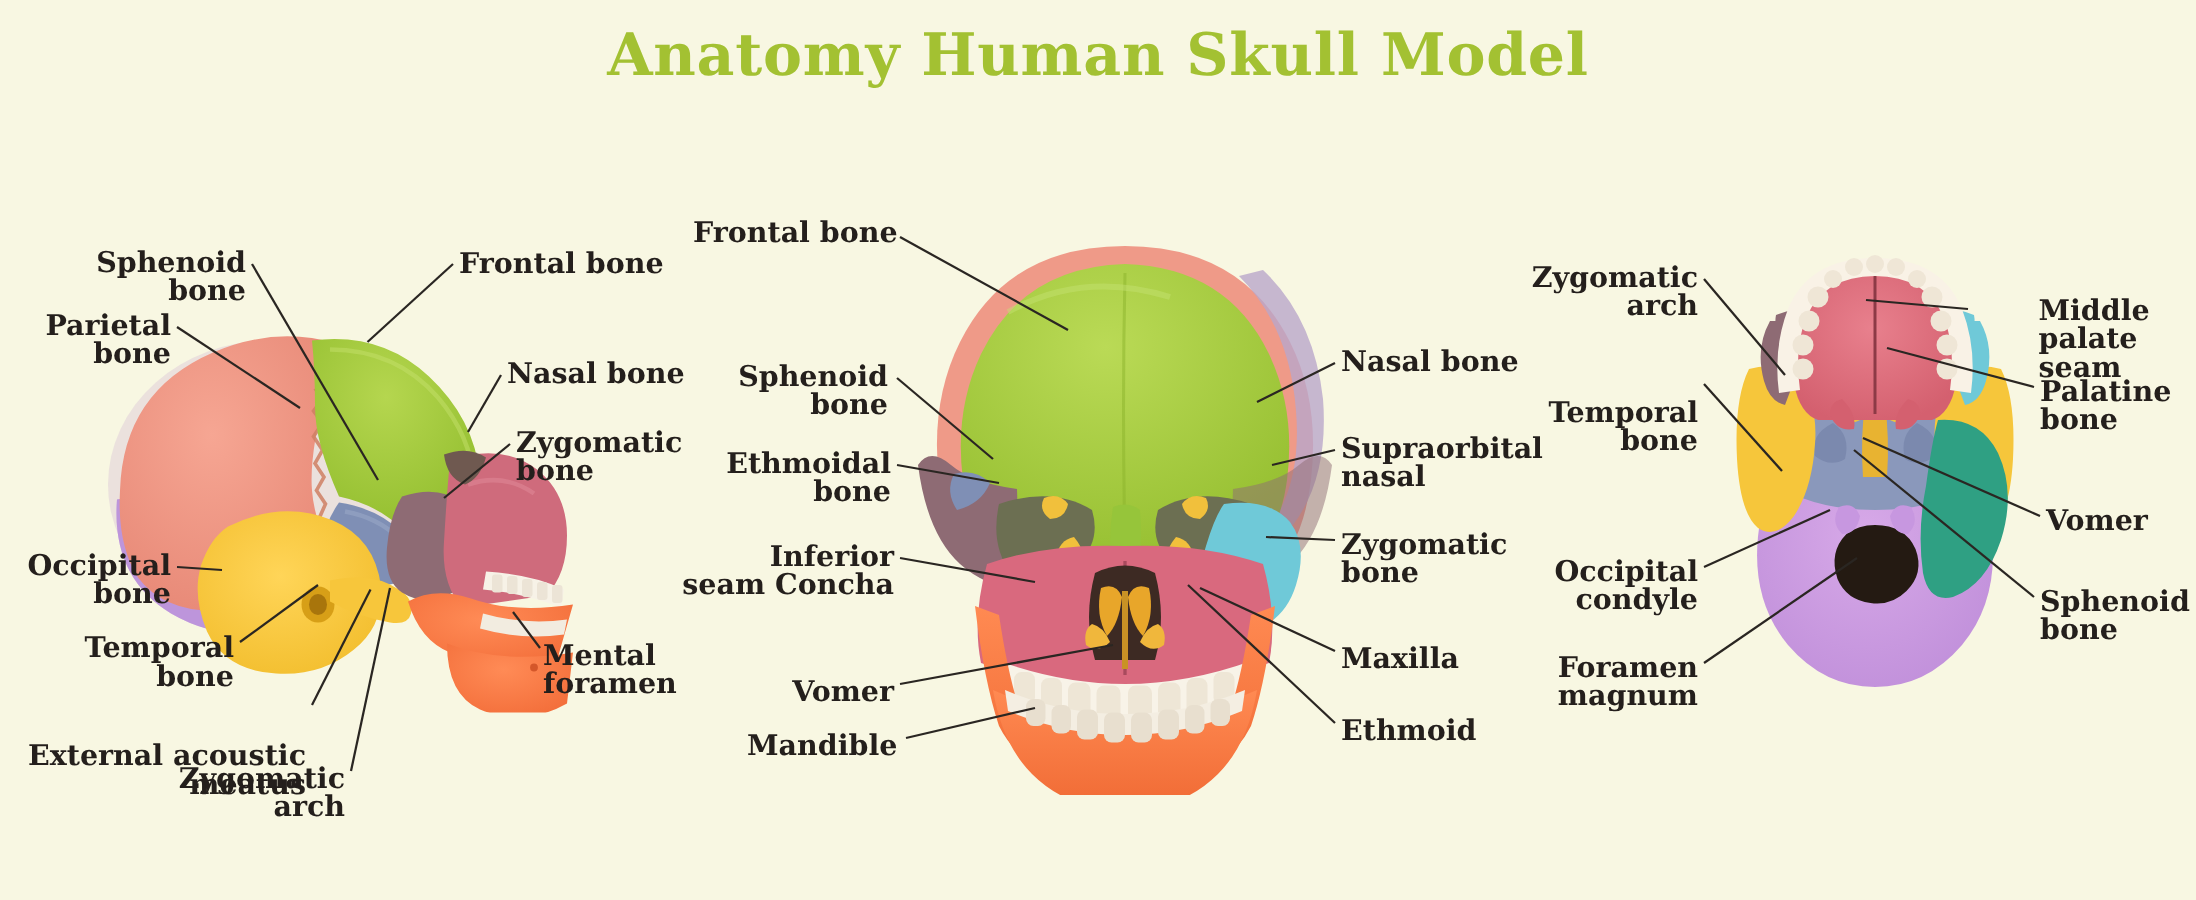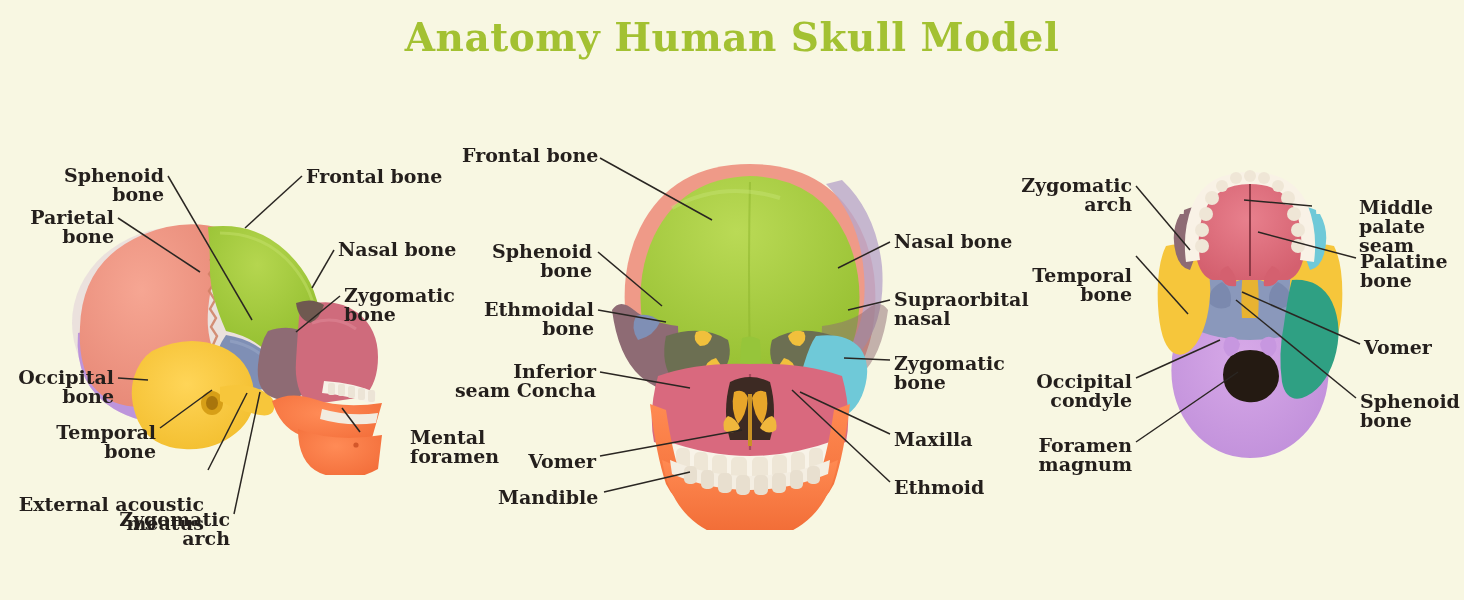--- a/index.html
+++ b/index.html
@@ -301,21 +301,21 @@
       <div class="lbl r" style="left: 10px; top: 368px; width: 104px;">Occipital
 bone</div>
       <div class="lbl r" style="left: 8px; top: 423px; width: 148px;">Temporal bone</div>
       <div class="lbl r" style="left: 14px; top: 465px; width: 190px; margin-top: 30px;">External acoustic
 meatus</div>
       <div class="lbl r" style="left: 70px; top: 510px; width: 160px;">Zygomatic arch</div>
       <div class="lbl l" style="left: 306px; top: 167px; width: 140px;">Frontal bone</div>
       <div class="lbl l" style="left: 338px; top: 240px; width: 120px;">Nasal bone</div>
       <div class="lbl l" style="left: 344px; top: 286px; width: 112px;">Zygomatic
 bone</div>
-      <div class="lbl l" style="left: 362px; top: 428px; width: 98px; margin-left: 48px;">Mental
+      <div class="lbl l" style="left: 362px; top: 428px; width: 98px;">Mental
 foramen</div>
       <div class="lbl l" style="left: 462px; top: 146px; width: 140px;">Frontal bone</div>
       <div class="lbl r" style="left: 480px; top: 242px; width: 112px;">Sphenoid
 bone</div>
       <div class="lbl r" style="left: 476px; top: 300px; width: 118px;">Ethmoidal
 bone</div>
       <div class="lbl r" style="left: 448px; top: 362px; width: 148px;">Inferior
 seam Concha</div>
       <div class="lbl r" style="left: 520px; top: 452px; width: 76px;">Vomer</div>
       <div class="lbl r" style="left: 498px; top: 488px; width: 100px;">Mandible</div>

